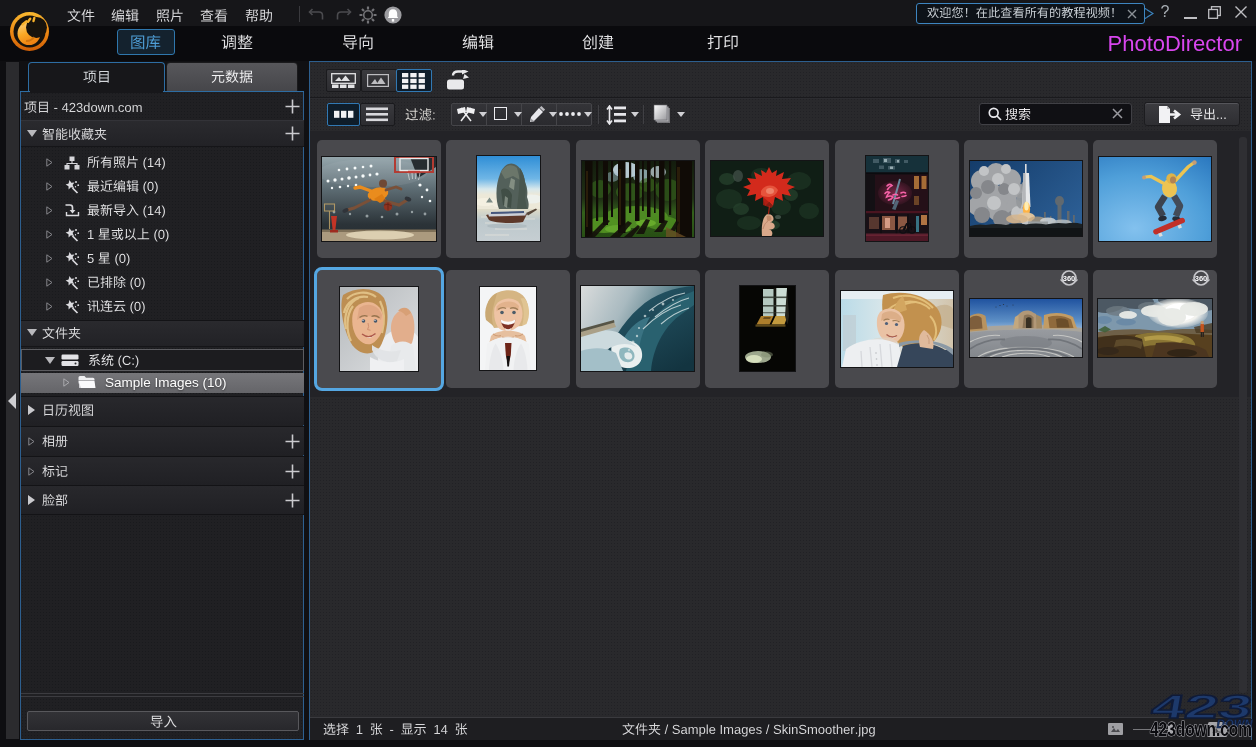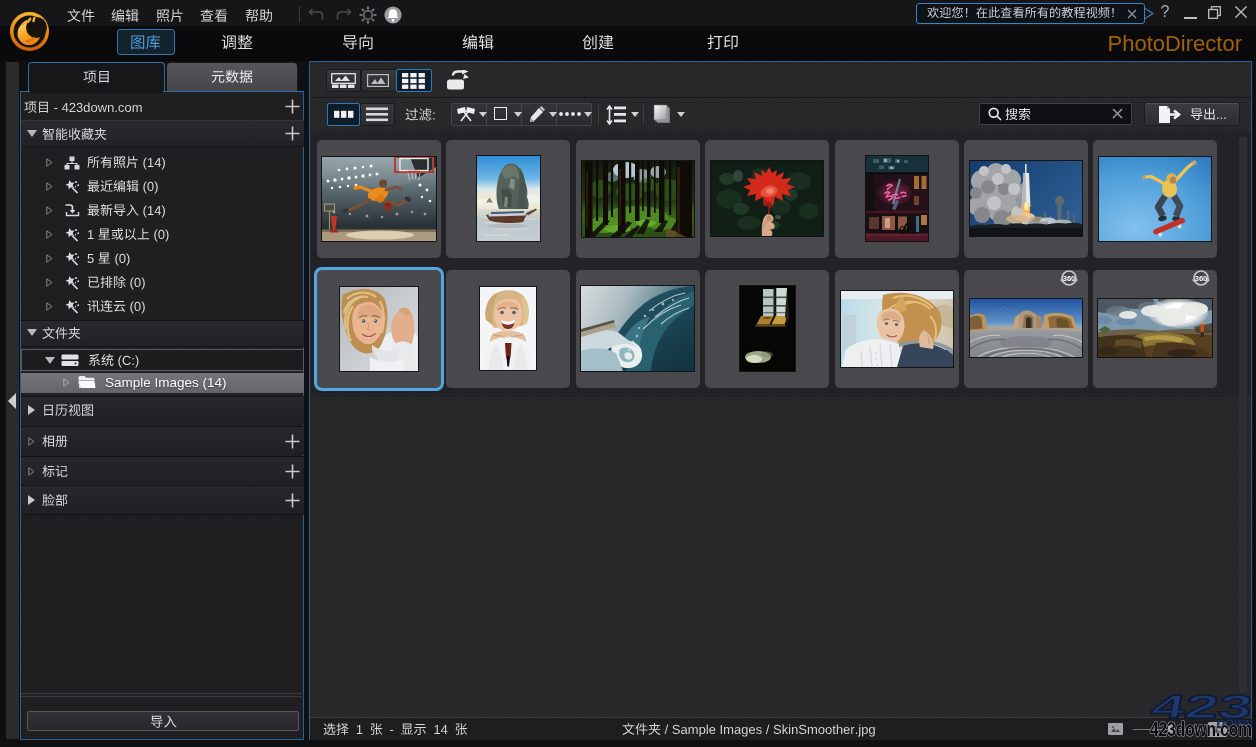--- a/index.html
+++ b/index.html
@@ -181,21 +181,21 @@
 <div class="abs" style="left:1157px;top:3px;width:16px;height:19px;color:#a8aeb4;font-size:16px;text-align:center">?</div>
 <div class="abs" style="left:1184px;top:16.5px;width:13px;height:2px;background:#bfbfc3"></div>
 <svg class="abs" style="left:1208px;top:6px" width="13" height="13" viewBox="0 0 13 13" fill="none" stroke="#bfbfc3" stroke-width="1.3">
     <rect x="3.5" y="0.7" width="8.8" height="8.8"></rect>
     <rect x="0.7" y="3.5" width="8.8" height="8.8" fill="#161619"></rect>
   </svg>
 <svg class="abs" style="left:1235px;top:6px" width="12" height="12" viewBox="0 0 12 12" stroke="#bfbfc3" stroke-width="1.4">
     <path d="M0.5 0.5 L11.5 11.5 M11.5 0.5 L0.5 11.5"></path>
   </svg>
 <div class="abs" style="left:117px;top:28.5px;width:57.5px;height:26px;background:#14222e;border:1.5px solid #2f77ad;border-radius:3px"></div>
-<div class="abs" style="right:14px;top:31px;font-size:22px;color:#a16207">PhotoDirector</div>
+<div class="abs" style="right:14px;top:31px;font-size:22px;color:#d946ef">PhotoDirector</div>
 <div class="abs" style="left:0;top:61px;width:20px;height:679px;background:#0e0e11"></div>
 <div class="abs" style="left:6px;top:62px;width:12.5px;height:677px;background:#2b2b2e"></div>
 <svg class="abs" style="left:8px;top:393px" width="8" height="16" viewBox="0 0 8 16">
     <path d="M8 0 L8 16 L0 8 Z" fill="#cfcfd2"></path>
   </svg>
 <div class="abs" style="left:19.5px;top:91.5px;width:284.5px;height:648.5px;background-color:#202023;background-image:radial-gradient(#191a1d 22%,rgba(0,0,0,0) 23%);background-size:3px 3px;border:1px solid #2d5f8f;border-top:none"></div>
 <div class="abs" style="left:166px;top:62px;width:132px;height:30px;background:linear-gradient(#57575b,#46464a);border-radius:4px 4px 0 0;border:1px solid #1a1a1c"></div>
 <div class="abs" style="left:28px;top:62px;width:137px;height:30px;background:#17171a;border:1.5px solid #2d6da3;border-bottom:none;border-radius:4px 4px 0 0"></div>
 <div class="abs" style="left:19.5px;top:90.5px;width:284.5px;height:1.5px;background:#2d6da3"></div>
 <div class="abs" style="left:30px;top:91px;width:133px;height:1.5px;background:#17171a"></div>
@@ -334,21 +334,21 @@
       <rect x="0.5" y="0.5" width="17" height="5" rx="1.2"></rect>
       <rect x="0.5" y="7" width="17" height="5" rx="1.2"></rect>
     </g>
     <circle cx="14.5" cy="9.5" r="1" fill="#2a2a2e"></circle>
   </svg>
 <svg class="abs" style="left:78px;top:375px" width="18" height="14" viewBox="0 0 18 14">
     <path d="M0.5 2.5 Q0.5 1 2 1 L6.5 1 L8 2.8 L15 2.8 Q16.5 2.8 16.5 4.3 L16.5 5.5 L0.5 5.5 Z" fill="#f0f0f2"></path>
     <path d="M0.5 6 L16.5 6 L17.5 13 L1.5 13 Z" fill="#fafafc"></path>
     <path d="M0.5 6 L3 13 L1.5 13 Z" fill="#d0d0d4"></path>
   </svg>
-<div class="abs" style="left:105px;top:375px;font-size:13.5px;color:#fdfdfd;text-shadow:0 1px 2px rgba(0,0,0,0.5)">Sample Images (14)</div>
+<div class="abs" style="left:105px;top:375px;font-size:13.5px;color:#fdfdfd;text-shadow:0 1px 2px rgba(0,0,0,0.5)">Sample Images (10)</div>
 <div class="abs" style="left:309px;top:61px;width:943px;height:679px;background-color:#29292c;background-image:radial-gradient(#212125 22%,rgba(0,0,0,0) 23%);background-size:3px 3px;border:1px solid #2d5f8f"></div>
 <div class="abs" style="left:326px;top:68.5px;width:35px;height:23.5px;background:linear-gradient(#3a3a3e,#2c2c30);border:1px solid #1a1a1d;border-radius:2px"></div>
 <div class="abs" style="left:360.5px;top:68.5px;width:36px;height:23.5px;background:linear-gradient(#3a3a3e,#2c2c30);border:1px solid #1a1a1d;border-radius:2px"></div>
 <div class="abs" style="left:396px;top:68.5px;width:35.5px;height:23.5px;background:#0f1d2a;border:1.5px solid #3179b4;border-radius:2px"></div>
 <svg class="abs" style="left:331px;top:73px" width="25" height="15" viewBox="0 0 25 15">
     <rect x="0.7" y="0.7" width="23.6" height="9.6" fill="none" stroke="#e3e3e5" stroke-width="1.3"></rect>
     <path d="M4 8 L8 4 L11 8 Z" fill="#e3e3e5"></path>
     <path d="M10 8 L14.5 2.5 L19 8 Z" fill="#e3e3e5"></path>
     <g fill="#e3e3e5">
       <rect x="1" y="11.5" width="6.5" height="3.5"></rect>

